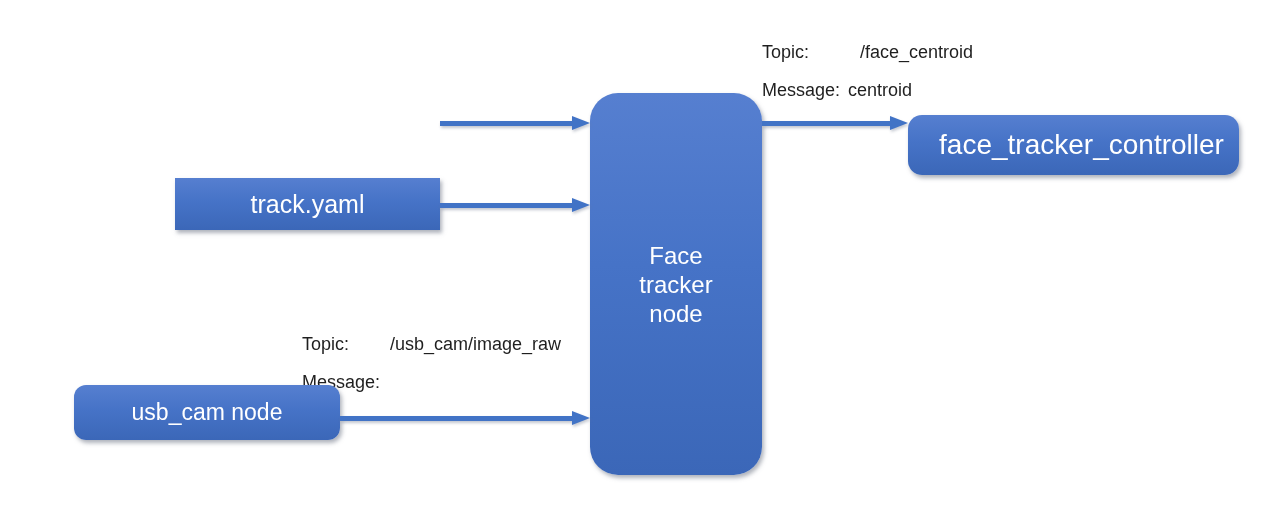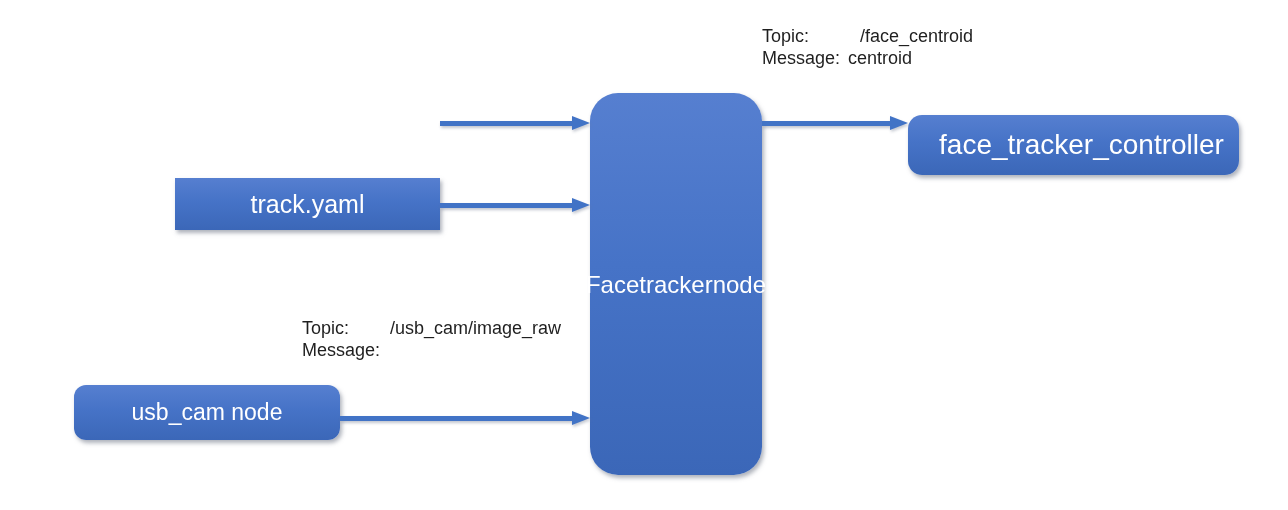--- a/index.html
+++ b/index.html
@@ -19,21 +19,21 @@
     color:var(--node-text,#ffffff);
     background:linear-gradient(180deg,
       var(--node-fill-top,#567fd0) 0%,
       var(--node-fill-mid,#4673c7) 45%,
       var(--node-fill-bottom,#3b67b8) 100%);
     box-shadow:2px 3px 4px rgba(108,114,132,.55);
   }
   #node-face-haar   { left:175px; top:97px;  width:265px; height:53px;  border-radius:10px; font-size:26px; }
   #node-track-yaml  { left:175px; top:178px; width:265px; height:52px;  border-radius:0; font-size:25px; }
   #node-usb-cam     { left:74px;  top:385px; width:266px; height:55px;  border-radius:12px; font-size:23px; }
-  #node-face-tracker{ left:590px; top:93px;  width:172px; height:382px; border-radius:28px; font-size:24px; line-height:29px; flex-direction:row; }
+  #node-face-tracker{ left:590px; top:93px;  width:172px; height:382px; border-radius:28px; font-size:24px; line-height:29px; flex-direction:column; }
   #node-controller  { left:908px; top:115px;  width:315px; height:60px;  border-radius:14px; font-size:28px;padding-left:16px; }
 
   
   .arrow { position:absolute; height:14px; filter:drop-shadow(1px 2px 1.5px rgba(120,128,148,.45)); }
   .arrow .shaft {
     position:absolute; left:0; right:15px; top:4.5px; height:5px;
     background:var(--arrow,#4173c6);
   }
   .arrow .head {
     position:absolute; right:0; top:0;
@@ -47,21 +47,21 @@
   #arrow-usbcam-to-tracker  { left:340px; top:411px; width:250px; }
   #arrow-tracker-to-control { left:762px; top:116px; width:146px; }
 
   
   .annotation {
     position:absolute;
     font-size:18px; line-height:22px;
     color:var(--annotation-text,#1f1f1f);
     white-space:nowrap;
   }
-  .ann-row { display:flex; }
+  .ann-row { display:flex;margin-top:16px; }
   .ann-label { display:inline-block; }
   #ann-face-centroid { left:762px; top:25px; }
   #ann-face-centroid .ann-row:nth-child(1) .ann-label { width:98px; }
   #ann-face-centroid .ann-row:nth-child(2) .ann-label { width:86px; }
   #ann-usb-cam { left:302px; top:317px; }
   #ann-usb-cam .ann-row:nth-child(1) .ann-label { width:88px; }
   #ann-usb-cam .ann-row:nth-child(2) .ann-label { width:82px; }
 </style>
 </head>
 <body>

